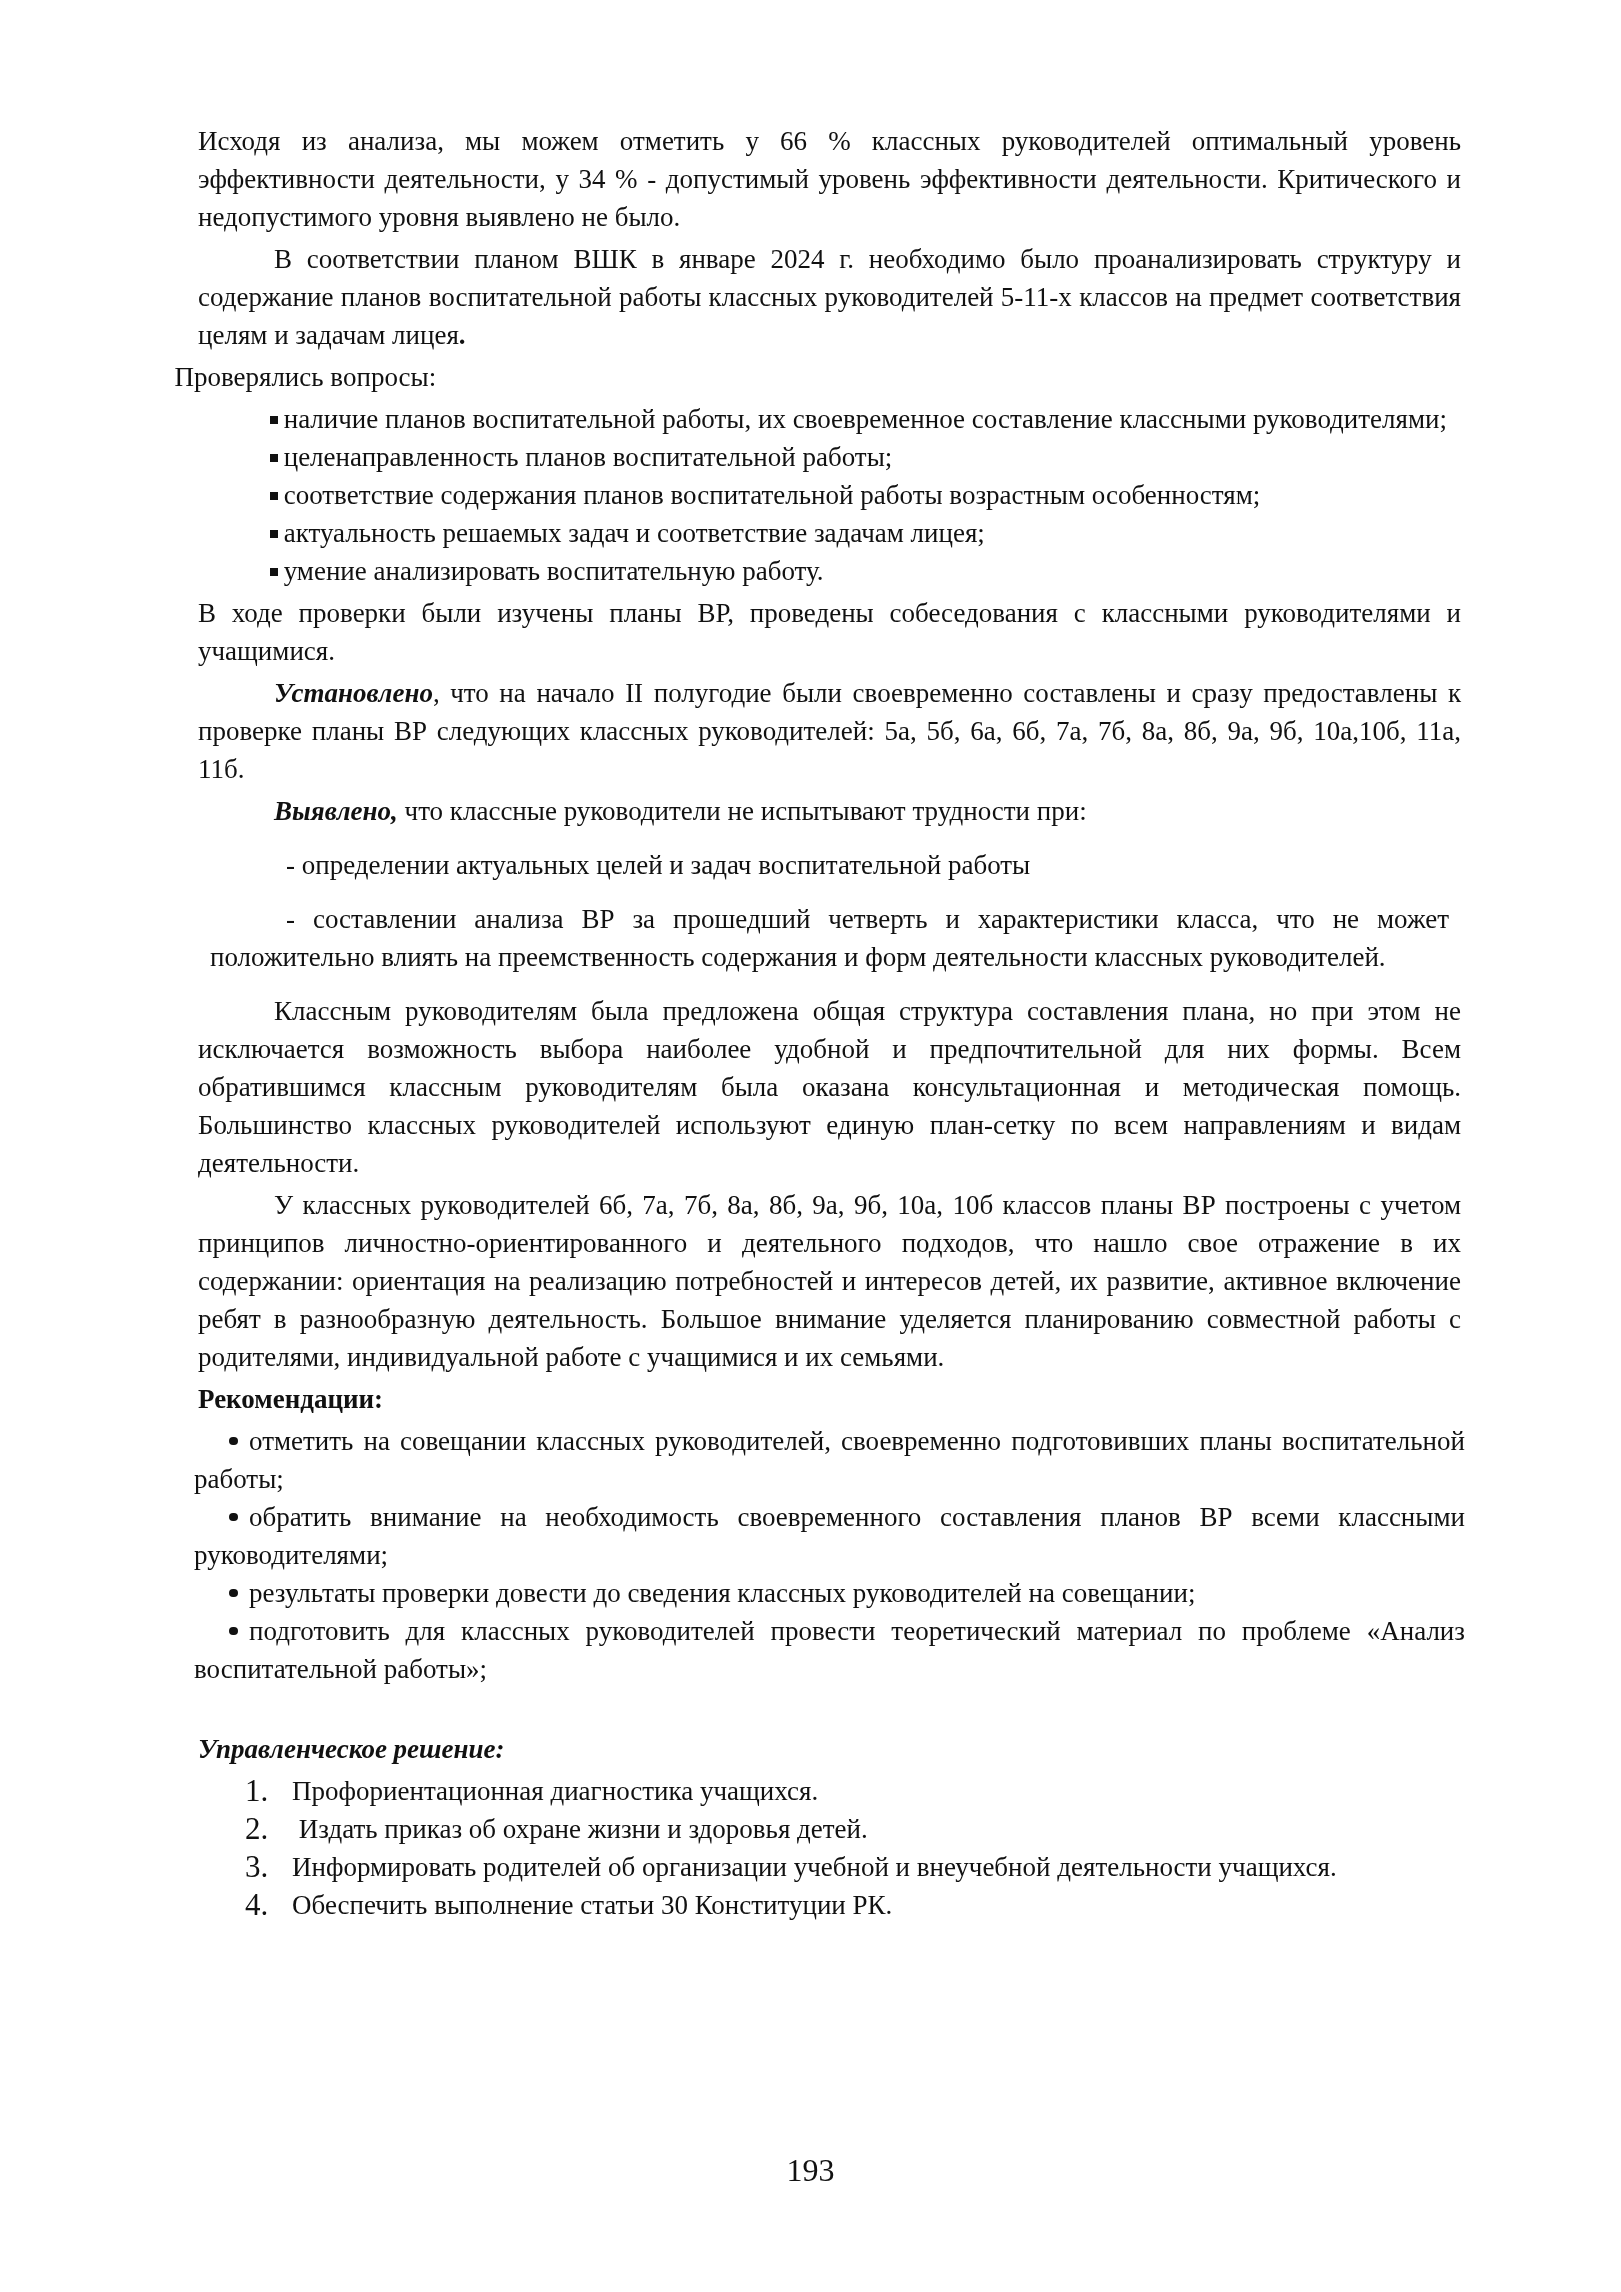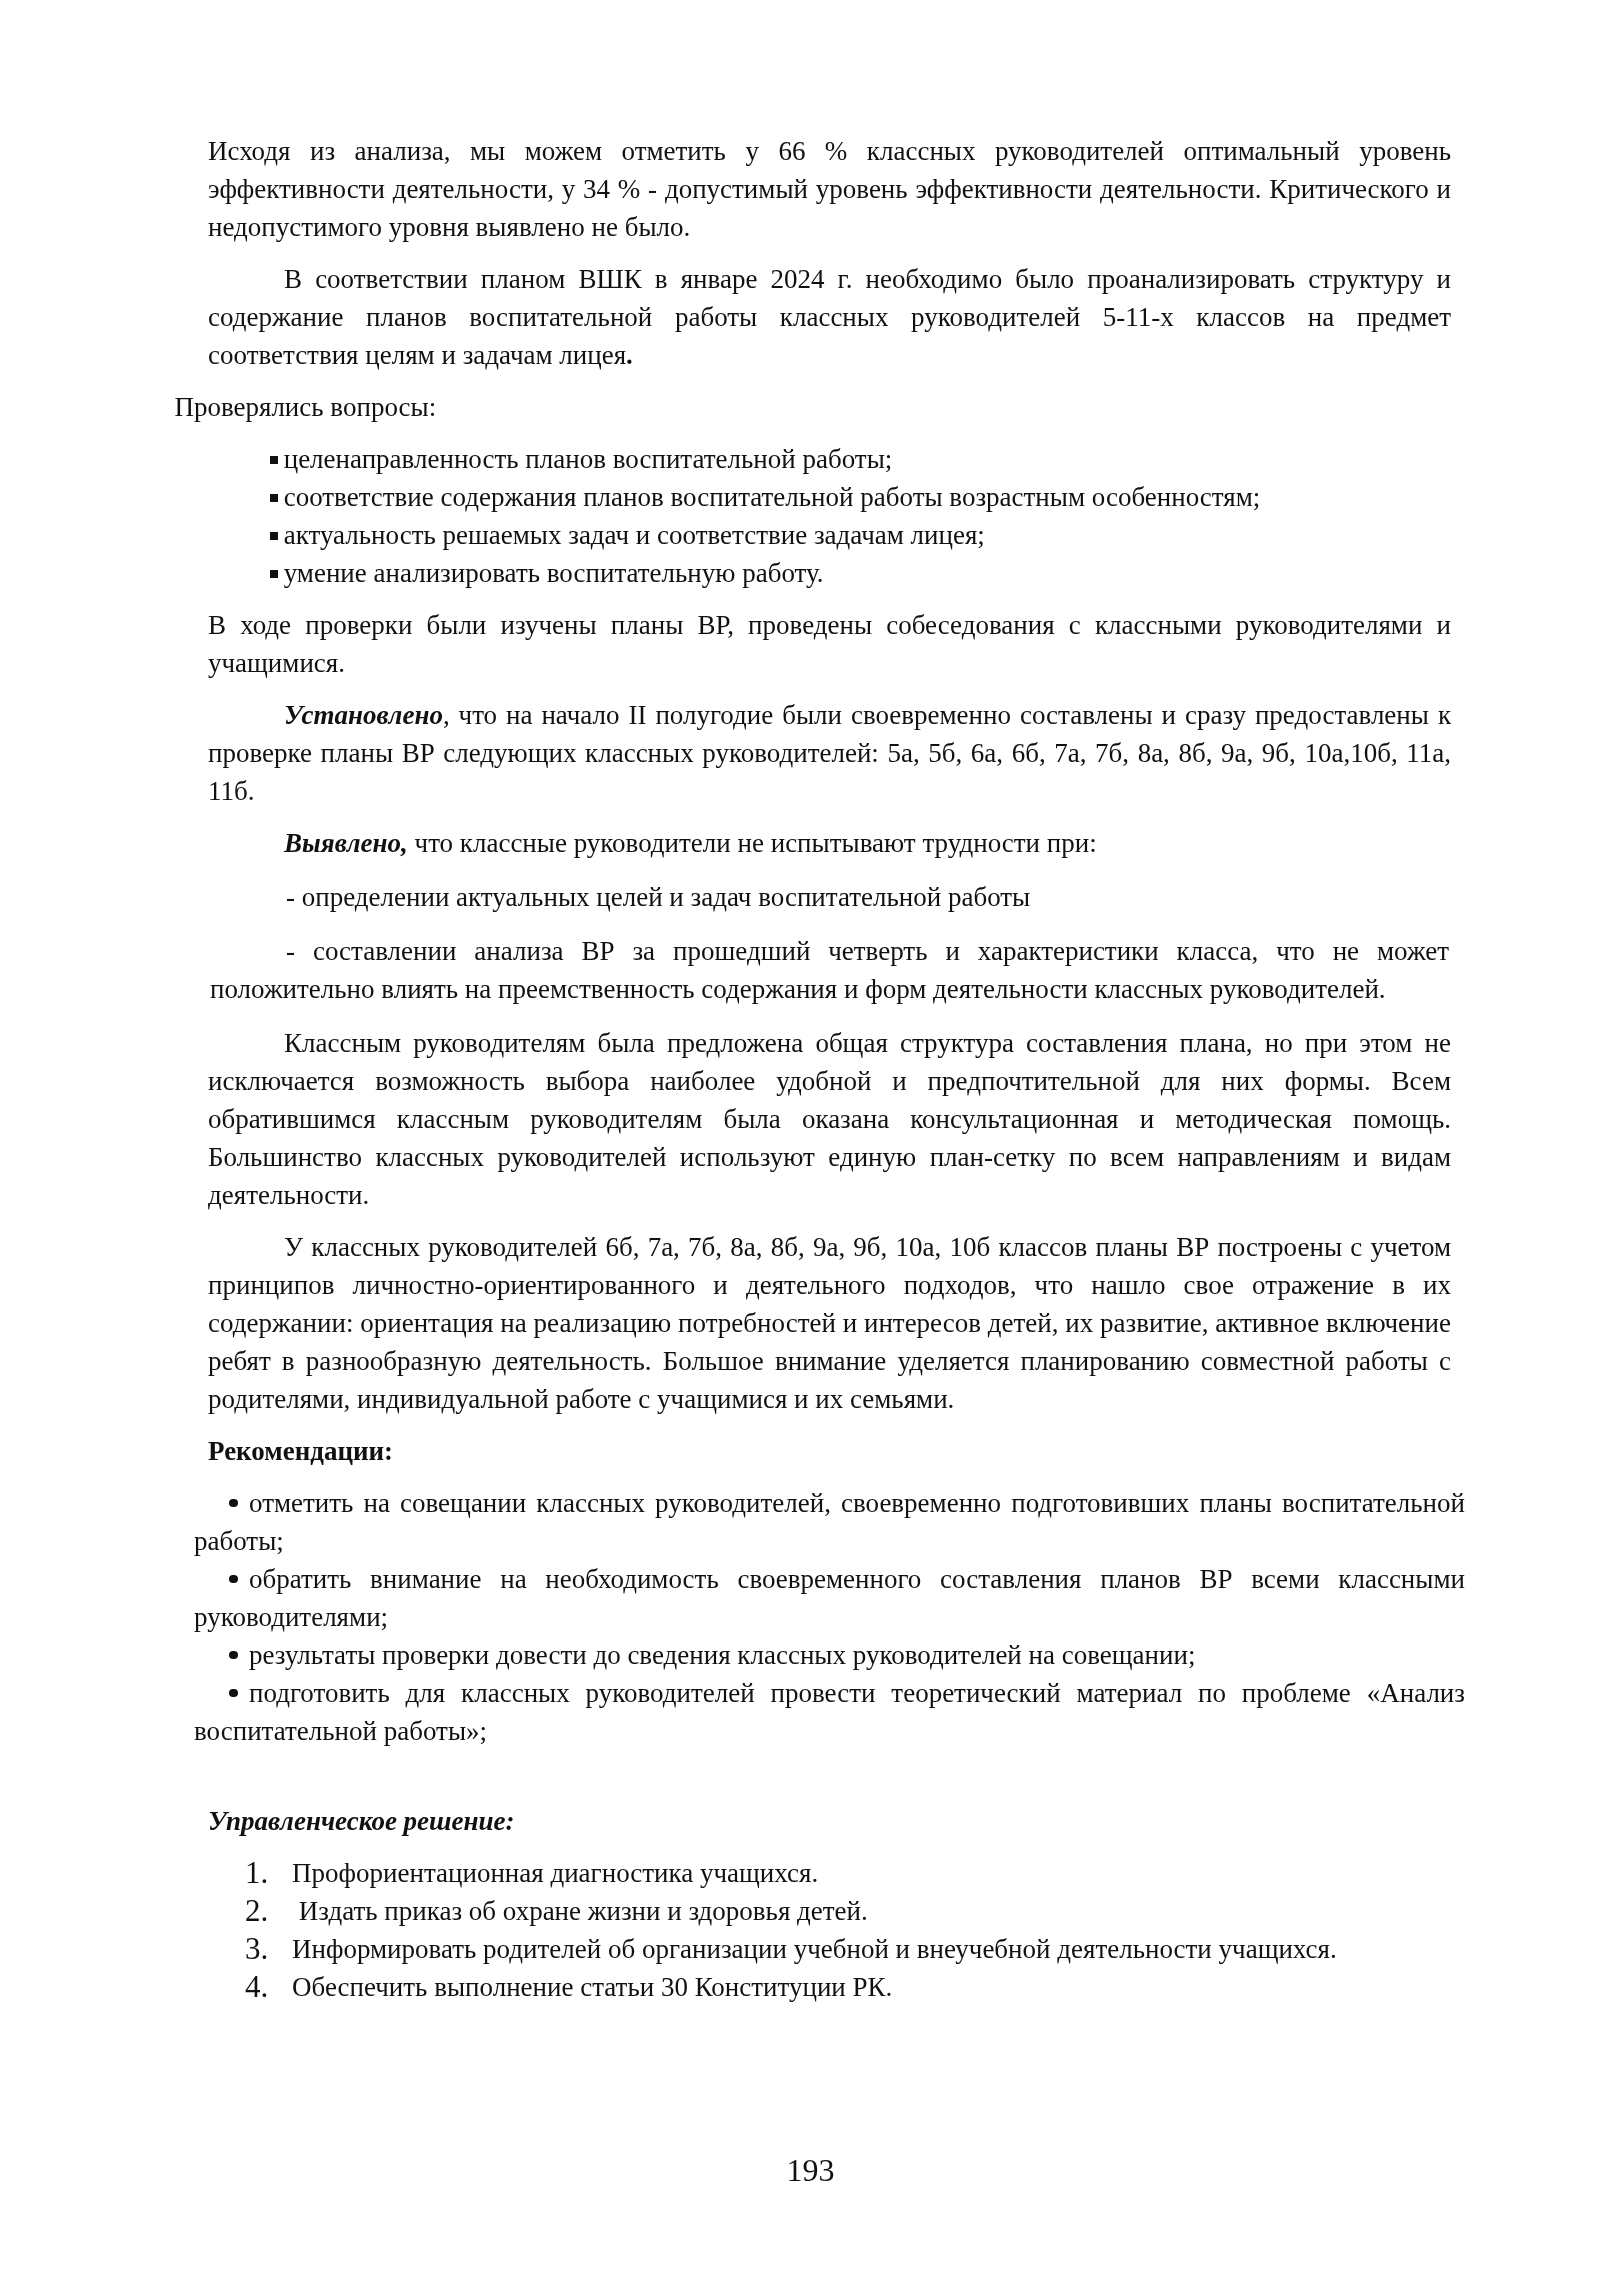--- a/index.html
+++ b/index.html
@@ -17,21 +17,21 @@
   }
   .page {
     position: absolute;
     left: 194px;
     top: 118px;
     width: 1271px;
     font-size: 27px;
     line-height: 38px;
   }
   .p {
-    margin: 14px;
+    margin: 4px;
     text-align: justify;
     text-align-last: left;
   }
   .indent { text-indent: 76px; }
   .outdent { margin-left: -19.6px; }
   .sq-item {
     margin: 0;
     text-align: justify;
     text-align-last: left;
     text-indent: 76px;
@@ -108,20 +108,21 @@
 
 <div class="page">
 
   <p class="p">Исходя из анализа, мы можем отметить у 66 % классных руководителей оптимальный уровень эффективности деятельности, у 34 % - допустимый уровень эффективности деятельности. Критического и недопустимого уровня выявлено не было.</p>
 
   <p class="p indent"><span>В соответствии планом ВШК  в январе 2024 г. необходимо было проанализировать структуру и содержание планов воспитательной работы классных руководителей 5-11-х классов на предмет соответствия целям и задачам лицея</span><span class="bold">.</span></p>
 
   <p class="p outdent">Проверялись вопросы:</p>
 
   <div>
+    <p class="sq-item"><span class="sq-bullet"></span><span>наличие планов воспитательной работы, их своевременное составление классными руководителями;</span></p>
     <p class="sq-item"><span class="sq-bullet"></span><span>целенаправленность планов воспитательной работы;</span></p>
     <p class="sq-item"><span class="sq-bullet"></span><span>соответствие содержания планов воспитательной работы возрастным особенностям;</span></p>
     <p class="sq-item"><span class="sq-bullet"></span><span>актуальность решаемых задач и соответствие задачам лицея;</span></p>
     <p class="sq-item"><span class="sq-bullet"></span><span>умение анализировать воспитательную работу.</span></p>
   </div>
 
   <p class="p">В ходе проверки были изучены планы ВР, проведены собеседования с классными руководителями и учащимися.</p>
 
   <p class="p indent"><span class="bi">Установлено</span><span>, что на начало II полугодие были своевременно составлены и сразу предоставлены к проверке планы ВР следующих классных руководителей: 5а, 5б, 6а, 6б, 7а, 7б, 8а, 8б, 9а, 9б, 10а,10б, 11а, 11б.</span></p>
 

